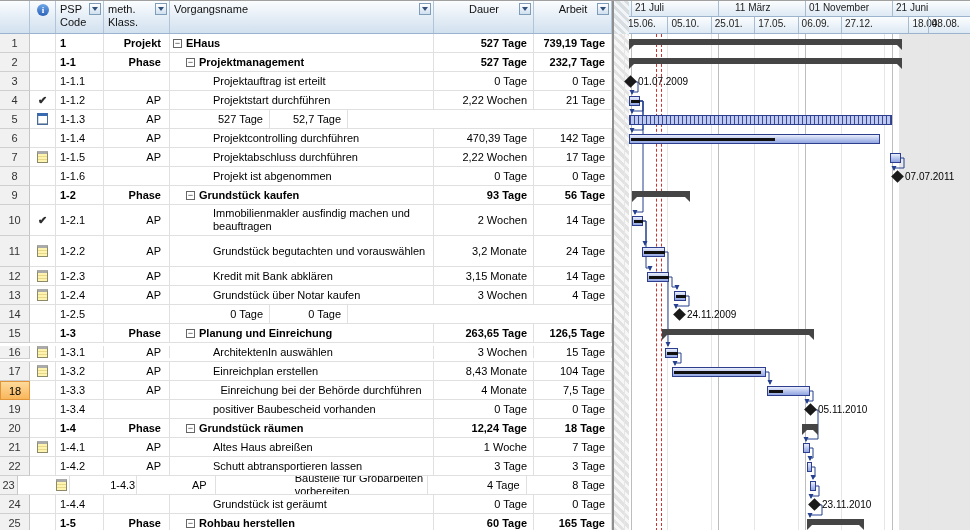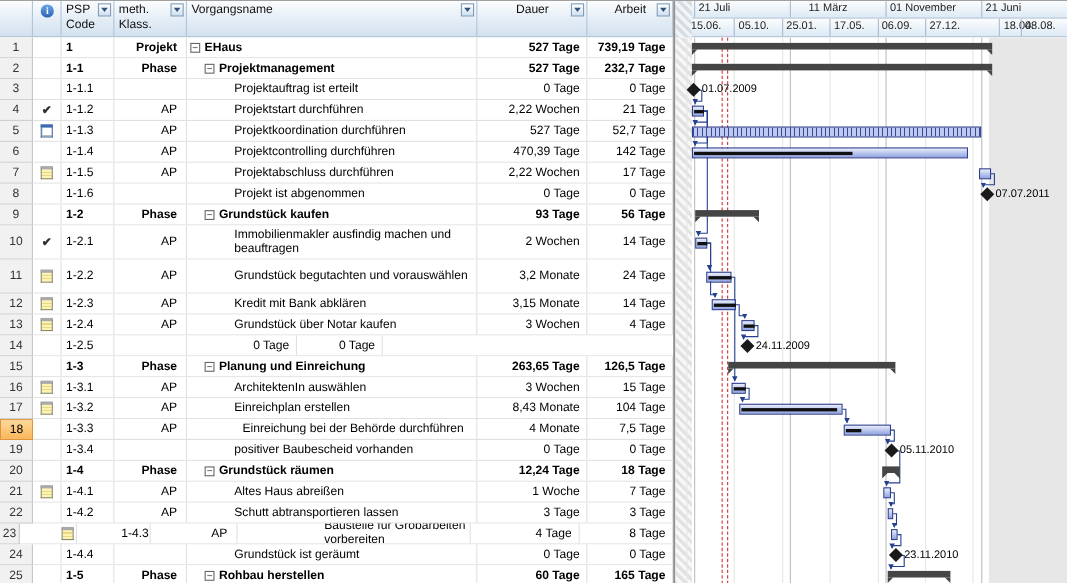--- a/index.html
+++ b/index.html
@@ -151,23 +151,20 @@
           <div class="cell dauer">2,22 Wochen</div>
           <div class="cell arbeit">21 Tage</div>
         </div>
         <div class="trow" style="height: 19px;">
           <div class="cell rnum">5</div>
           <div class="cell ind">
             <span class="icon task"></span>
           </div>
           <div class="cell psp">1-1.3</div>
           <div class="cell klass">AP</div>
-          <div class="cell name" style="padding-left: 43px;">
-            <span class="nametext">Projektkoordination durchführen</span>
-          </div>
           <div class="cell dauer">527 Tage</div>
           <div class="cell arbeit">52,7 Tage</div>
         </div>
         <div class="trow" style="height: 19px;">
           <div class="cell rnum">6</div>
           <div class="cell ind"></div>
           <div class="cell psp">1-1.4</div>
           <div class="cell klass">AP</div>
           <div class="cell name" style="padding-left: 43px;">
             <span class="nametext">Projektcontrolling durchführen</span>
@@ -276,21 +273,21 @@
           <div class="cell ind"></div>
           <div class="cell psp">1-3</div>
           <div class="cell klass">Phase</div>
           <div class="cell name">
             <span class="collapse" style="margin-left: 16px;">−</span>
             <span class="nametext">Planung und Einreichung</span>
           </div>
           <div class="cell dauer">263,65 Tage</div>
           <div class="cell arbeit">126,5 Tage</div>
         </div>
-        <div class="trow" style="height: 19px;">
+        <div class="trow" style="height: 19px; align-items: center;">
           <div class="cell rnum">16</div>
           <div class="cell ind">
             <span class="icon note"></span>
           </div>
           <div class="cell psp">1-3.1</div>
           <div class="cell klass">AP</div>
           <div class="cell name" style="padding-left: 43px;">
             <span class="nametext">ArchitektenIn auswählen</span>
           </div>
           <div class="cell dauer">3 Wochen</div>

